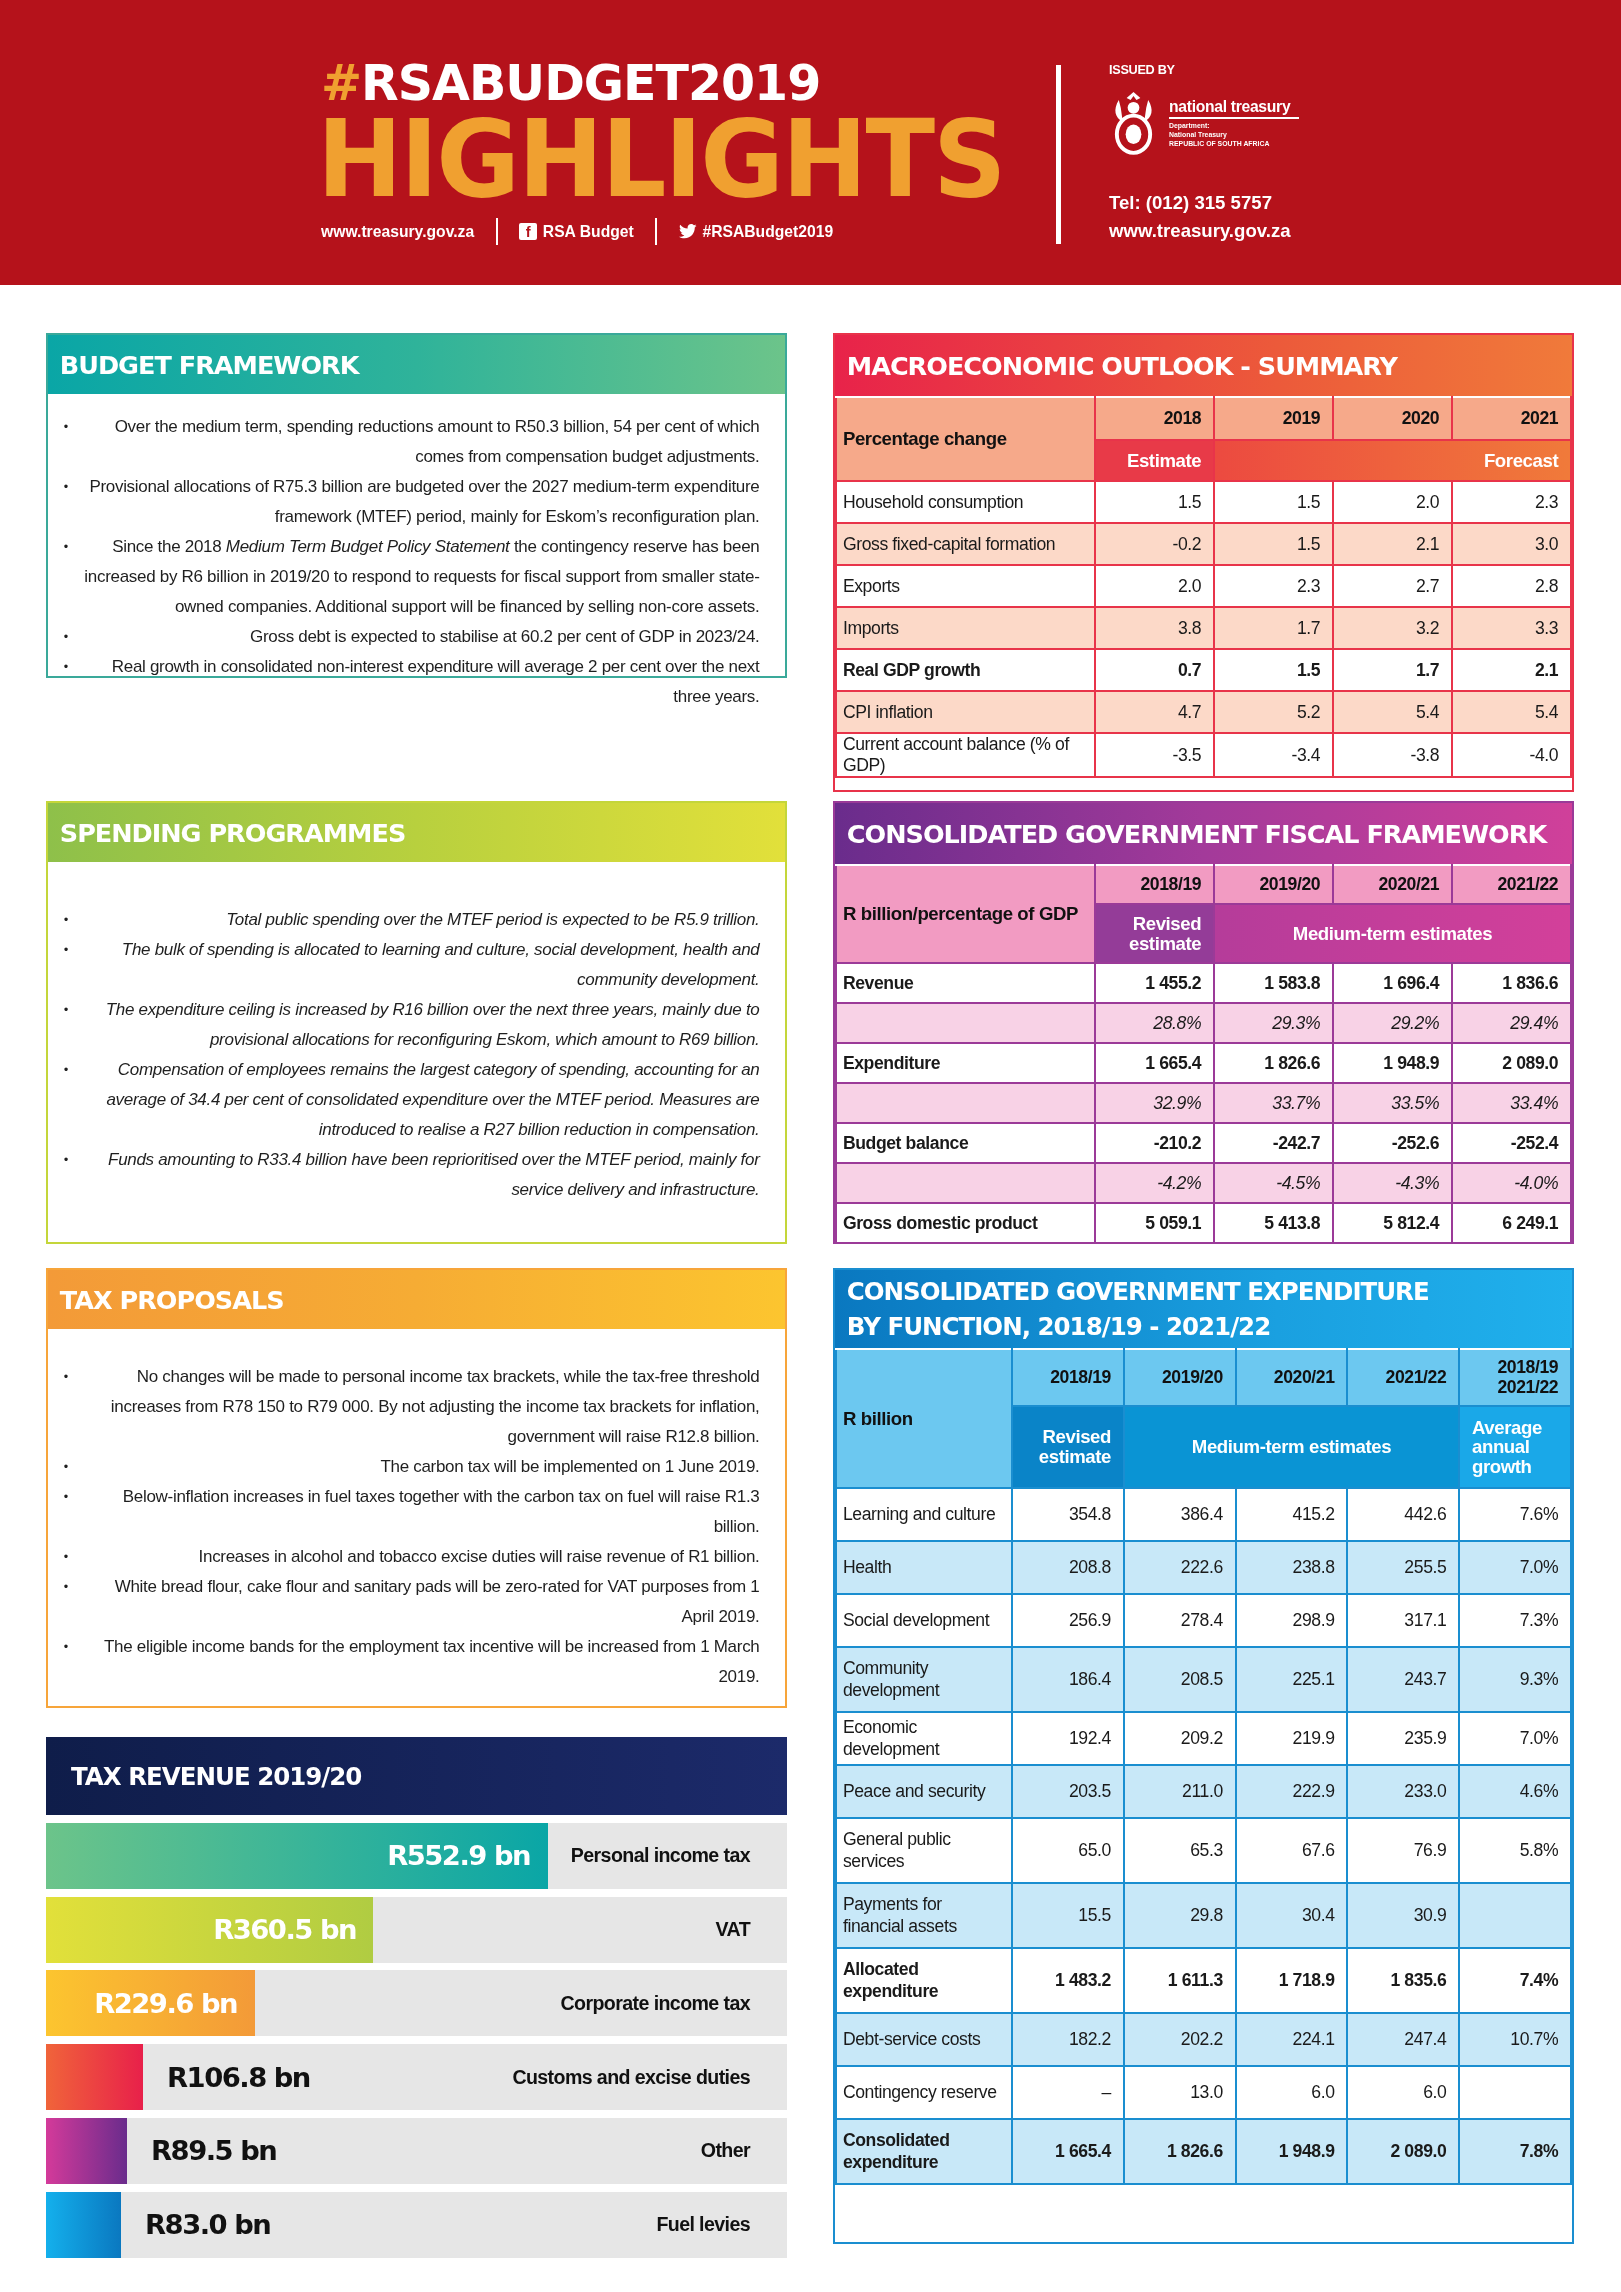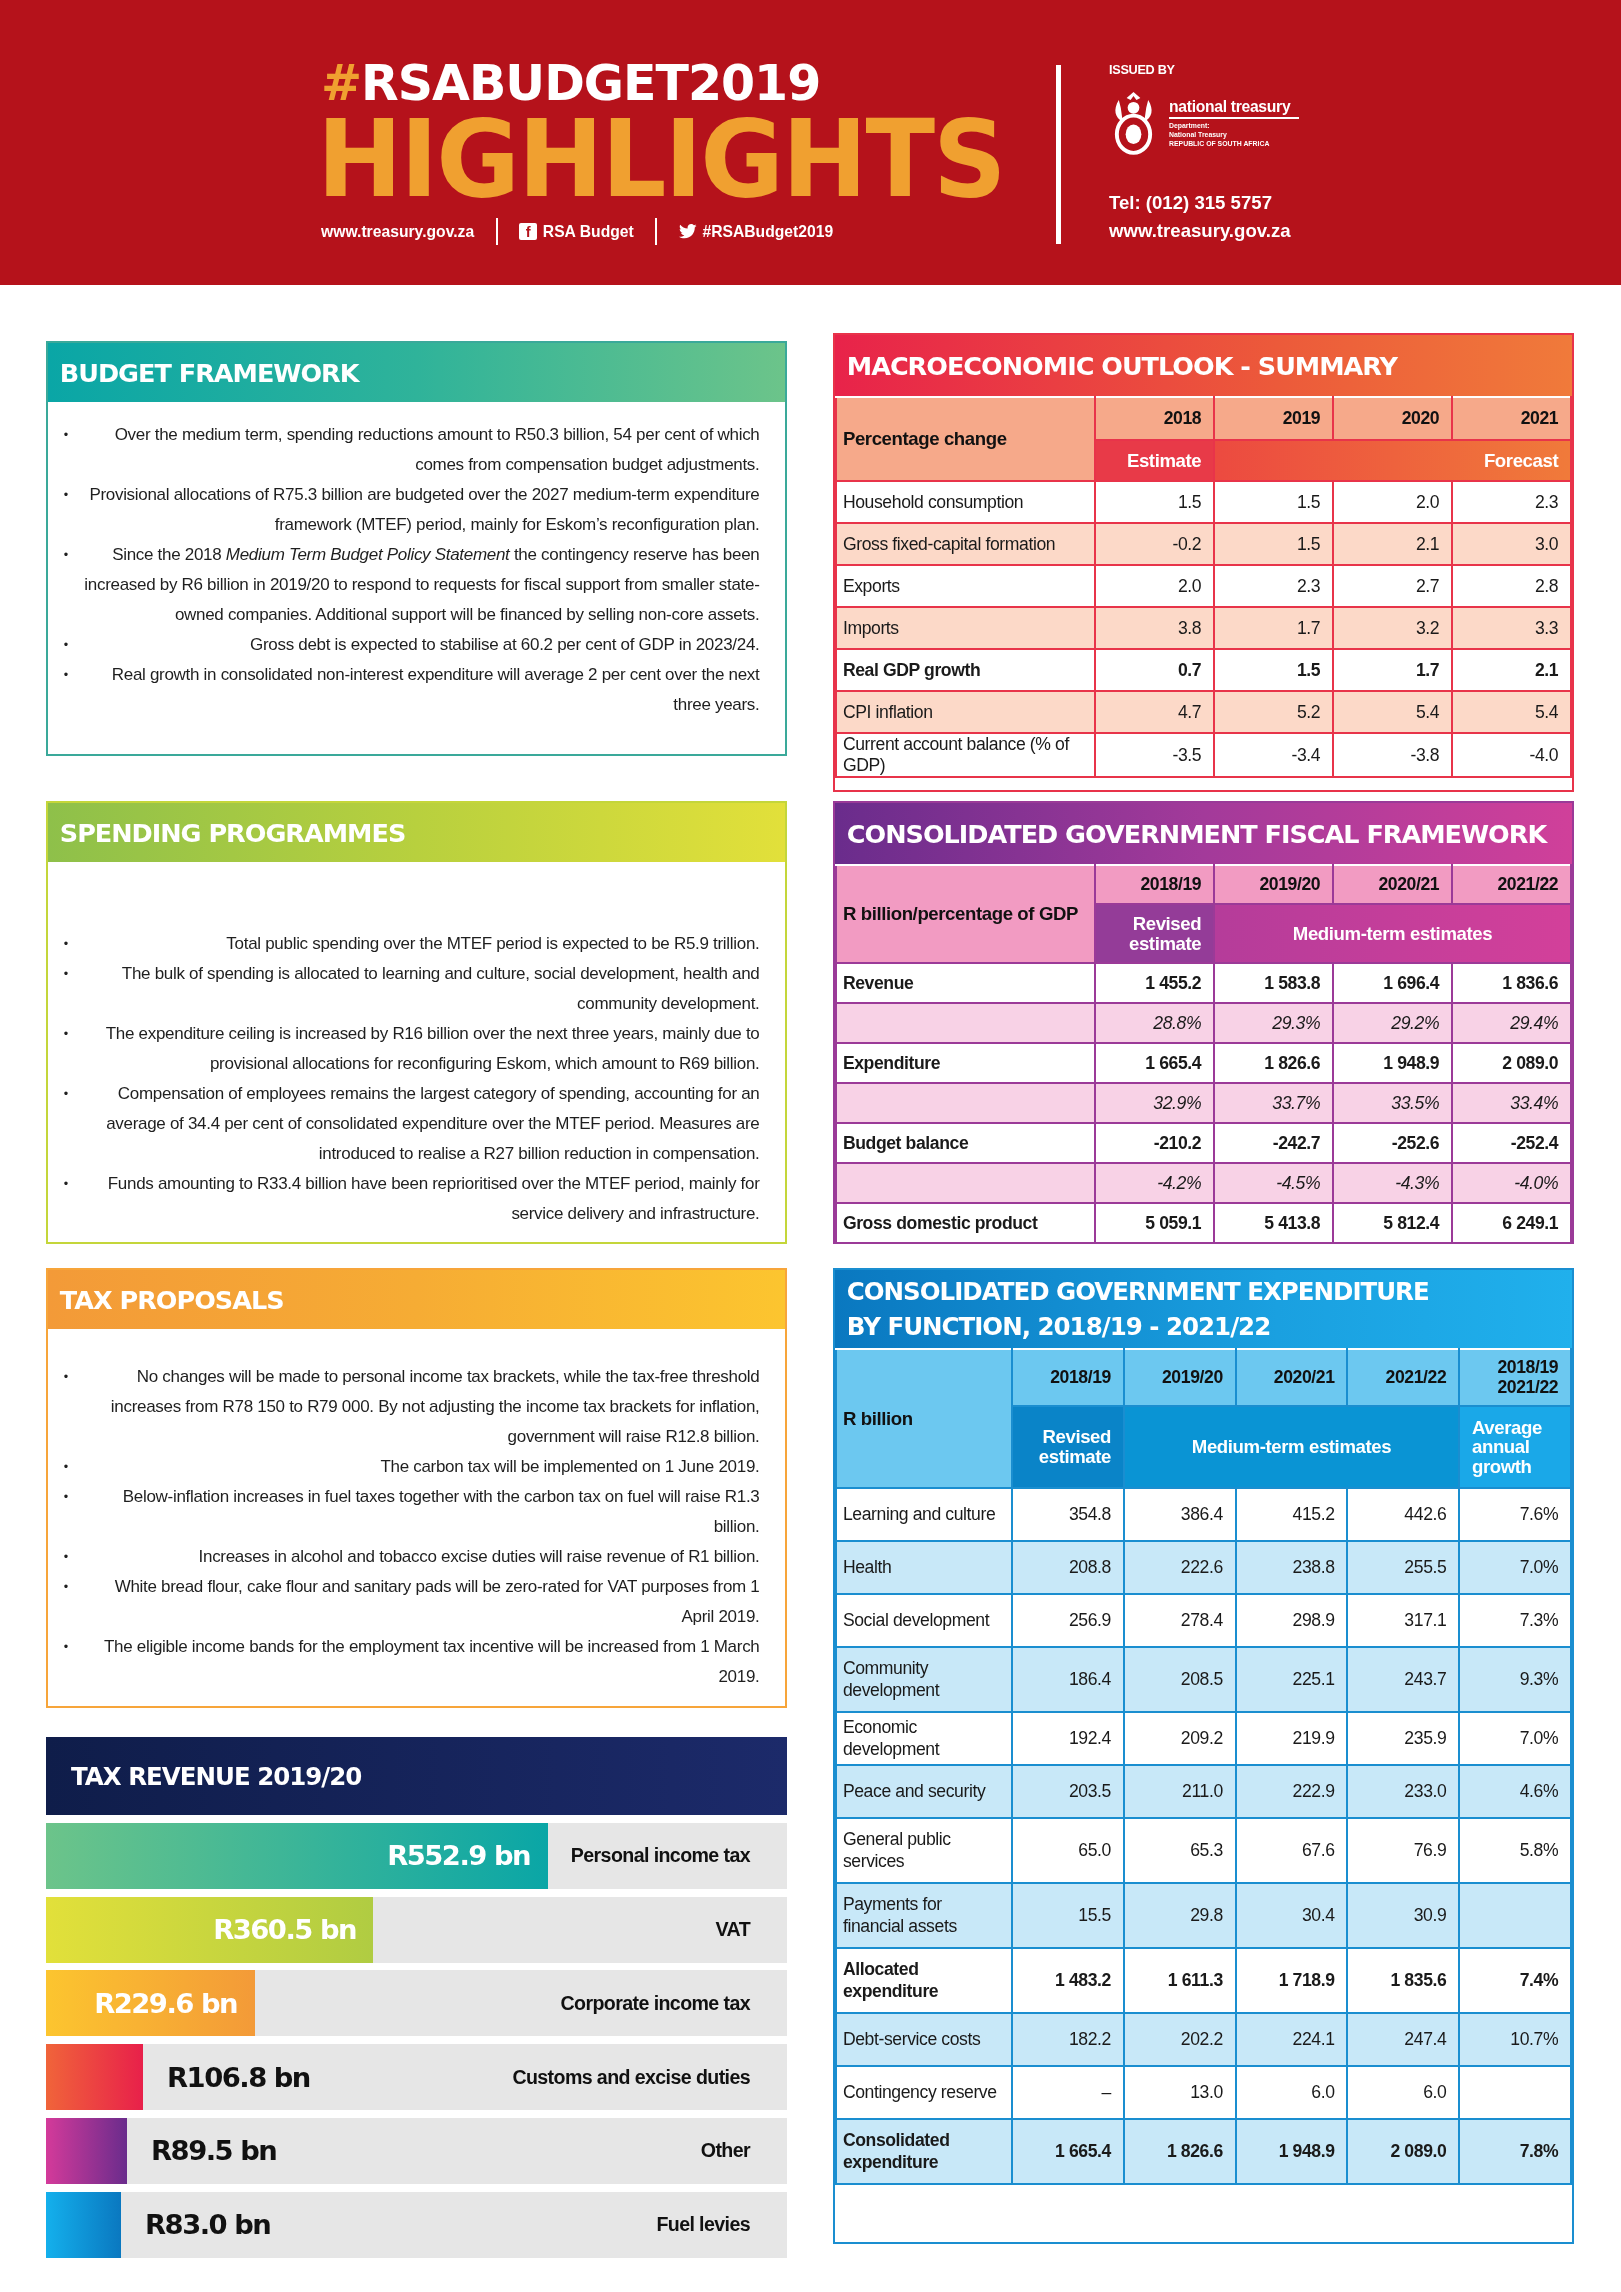--- a/index.html
+++ b/index.html
@@ -24,25 +24,25 @@
   .web2 { position: absolute; left: 1109px; top: 220px; color: #fff; font-weight: bold; font-size: 18.6px; }
 
   
   .box { position: absolute; border: 2.9px solid; background: #fff; }
   .box-head { height: 59px; display: flex; align-items: center; padding-left: 11.8px; color: #fff; font-family: "DejaVu Sans", sans-serif; font-weight: 900; font-size: 25.5px; letter-spacing: -1px; }
   .bullets { list-style: none; padding: 17.6px 25.5px 9.8px 11.8px; font-family: "Liberation Sans", sans-serif; font-size: 17px; line-height: 30px; color: #1f1f1f; letter-spacing: -0.3px; }
   .bullets li { position: relative; padding-left: 23.5px; text-align: right; }
   .bullets li::before { content: "•"; position: absolute; left: 3.9px; top: 0; font-size: 12.7px; }
   .bullets .it { font-style: italic; }
 
-  #bf { left: 46px; top: 333px; width: 741px; height: 415px; border-color: #3aa99a; margin-top: 8px; }
+  #bf { left: 46px; top: 333px; width: 741px; height: 345px; border-color: #3aa99a; }
   #bf .box-head { background: linear-gradient(90deg, #0aa6a6 0%, #2fb39a 50%, #6cc48a 100%); }
   #sp { left: 46px; top: 801px; width: 741px; height: 443px; border-color: #c4d63a; }
   #sp .box-head { background: linear-gradient(90deg, #8ec04a 0%, #b8d03e 50%, #e2e03a 100%); }
-  #sp .bullets { padding-top: 67px; }
+  #sp .bullets { padding-top: 43px; font-style: italic; }
   #tp { left: 46px; top: 1268px; width: 741px; height: 440px; border-color: #f7a53a; }
   #tp .box-head { background: linear-gradient(90deg, #f39a38 0%, #f6ac34 50%, #fcc52f 100%); }
   #tp .bullets { padding-top: 33px; }
 
   
   #tr { position: absolute; left: 46px; top: 1737px; width: 741px; }
   #tr .tr-head { height: 78px; background: linear-gradient(90deg, #0f1d4a 0%, #1c2a6a 100%); color: #fff; display: flex; align-items: center; padding-left: 25px; font-family: "DejaVu Sans", sans-serif; font-weight: 900; font-size: 24.5px; letter-spacing: -1px; }
   .tr-row { position: relative; height: 66px; margin-top: 7.8px; background: #e6e6e6; }
   .tr-bar { position: absolute; left: 0; top: 0; height: 100%; }
   .tr-val { position: absolute; top: 0; height: 100%; display: flex; align-items: center; font-family: "DejaVu Sans", sans-serif; font-weight: 900; font-size: 27.4px; letter-spacing: -1.5px; }

